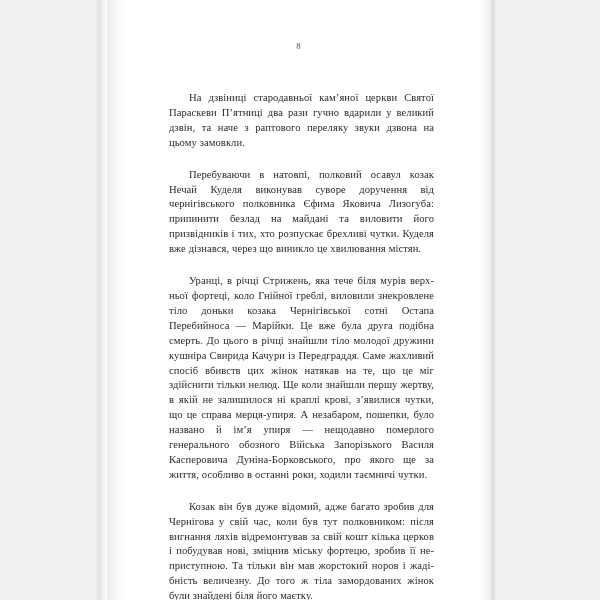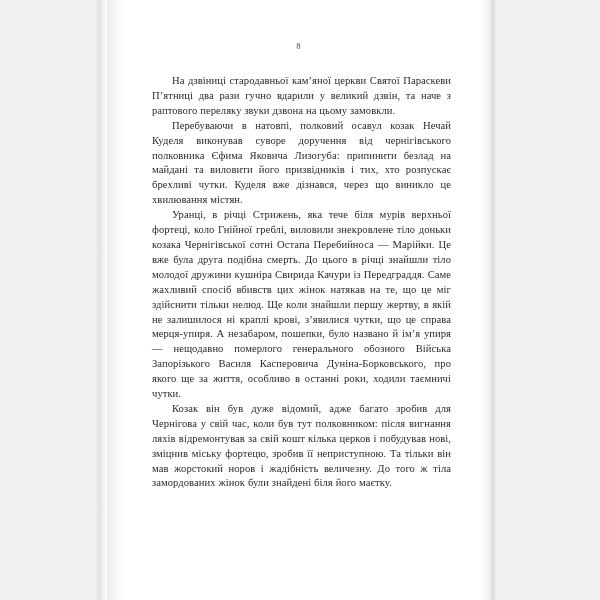--- a/index.html
+++ b/index.html
@@ -95,21 +95,21 @@
   
   .textblock {
     position: absolute;
     left: 45px;
     top: 74px;
     width: 299px;
     z-index: 3;
   }
 
   .para {
-    margin: 0;
+    margin: 17px;
     text-indent: 20px;
     text-align: justify;
     font-size: 10.6px;
     line-height: 14.9px;
     color: #2b2b2d;
     hyphens: manual;
     -webkit-hyphens: manual;
     word-spacing: 0.2px;
     letter-spacing: 0.05px;
     font-family: Liberation Serif, serif;

